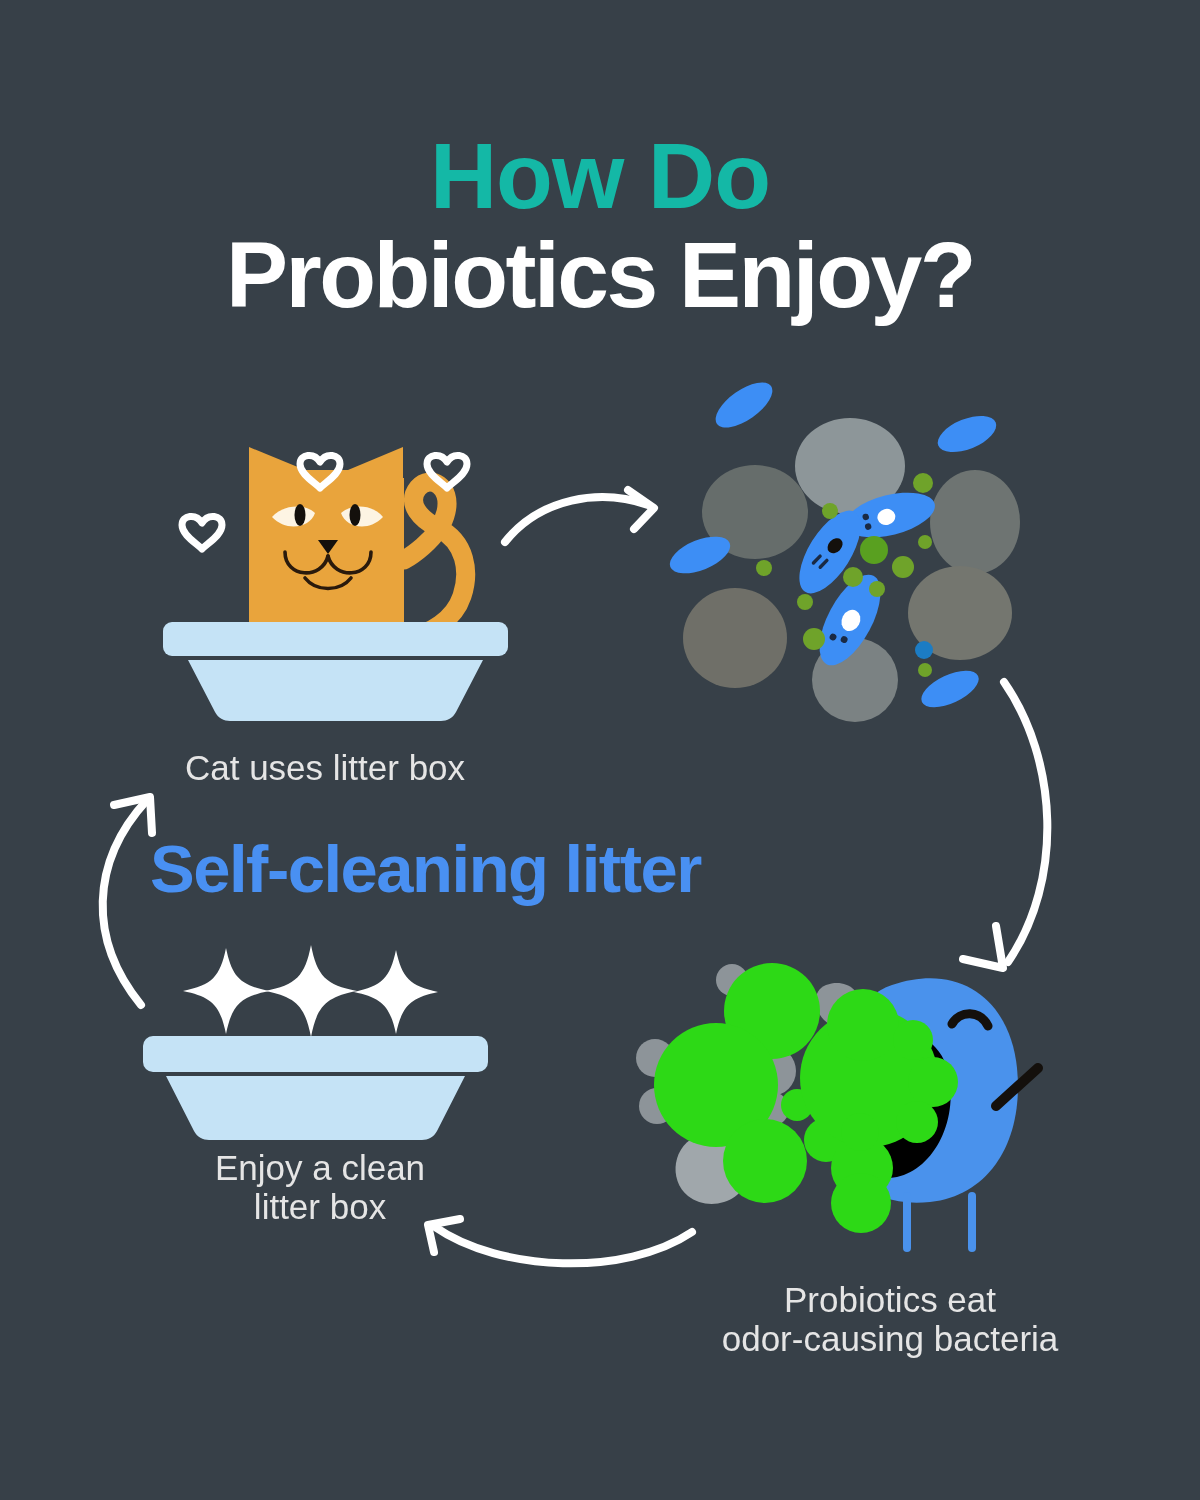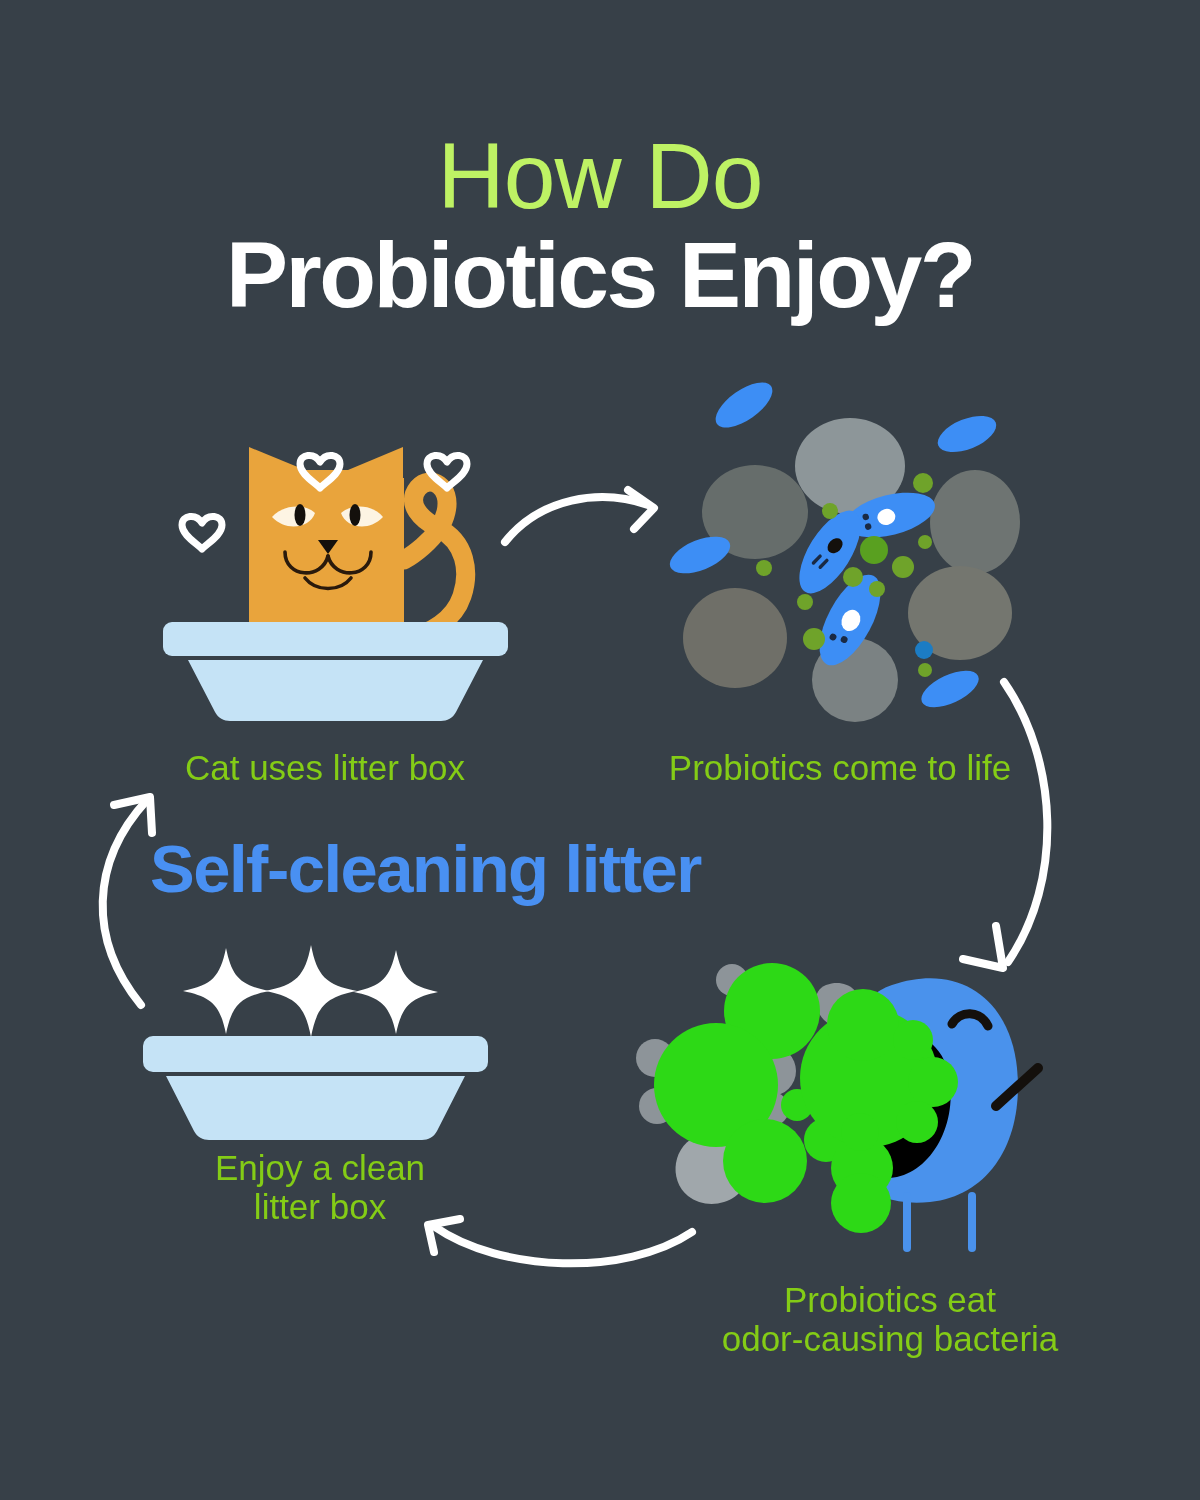--- a/index.html
+++ b/index.html
@@ -18,40 +18,40 @@
 
   
   #title-block {
     position: absolute;
     left: 0; top: 130px;
     width: 1200px;
     text-align: center;
   }
   .title-line-1 {
     display: block;
-    color: #bef264;
+    color: #14b8a6;
     font-size: 93px;
-    font-weight: 400;
+    font-weight: 700;
     letter-spacing: -1px;
     line-height: 1.0;
     margin-bottom: 6px;
   }
   .title-line-2 {
     display: block;
     color: #ffffff;
     font-size: 93px;
     font-weight: 700;
     letter-spacing: -2.5px;
     line-height: 1.0;
   }
 
   
   .caption {
     position: absolute;
-    color: #84cc16;
+    color: #e5e5e5;
     font-size: 35px;
     font-weight: 400;
     line-height: 1.12;
     text-align: center;
     white-space: pre-line;
   }
   #cap-cat      { left: 90px;  top: 748px;  width: 470px; }
   #cap-life     { left: 590px; top: 748px;  width: 500px; }
   #cap-eat      { left: 640px; top: 1280px; width: 500px; }
   #cap-clean    { left: 110px; top: 1148px; width: 420px; }
@@ -241,21 +241,20 @@
       <path d="M460,1219 L428,1225 L434,1252" fill="none" stroke="#ffffff" stroke-width="8" stroke-linecap="round" stroke-linejoin="round"></path>
     </g>
 
     <g>
       <path d="M141,1005 C88,940 90,862 147,800" fill="none" stroke="#ffffff" stroke-width="8" stroke-linecap="round"></path>
       <path d="M114,805 L150,797 L152,833" fill="none" stroke="#ffffff" stroke-width="8" stroke-linecap="round" stroke-linejoin="round"></path>
     </g>
   </svg>
 
   <div class="caption" id="cap-cat">Cat uses litter box</div>
-  <div class="caption" id="cap-life">Probiotics come to life</div>
   <div class="caption" id="cap-clean">Enjoy a clean
 litter box</div>
   <div class="caption" id="cap-eat">Probiotics eat
 odor-causing bacteria</div>
 
   <div id="selfclean">Self-cleaning litter</div>
 
 </div>
 
 </body></html>

